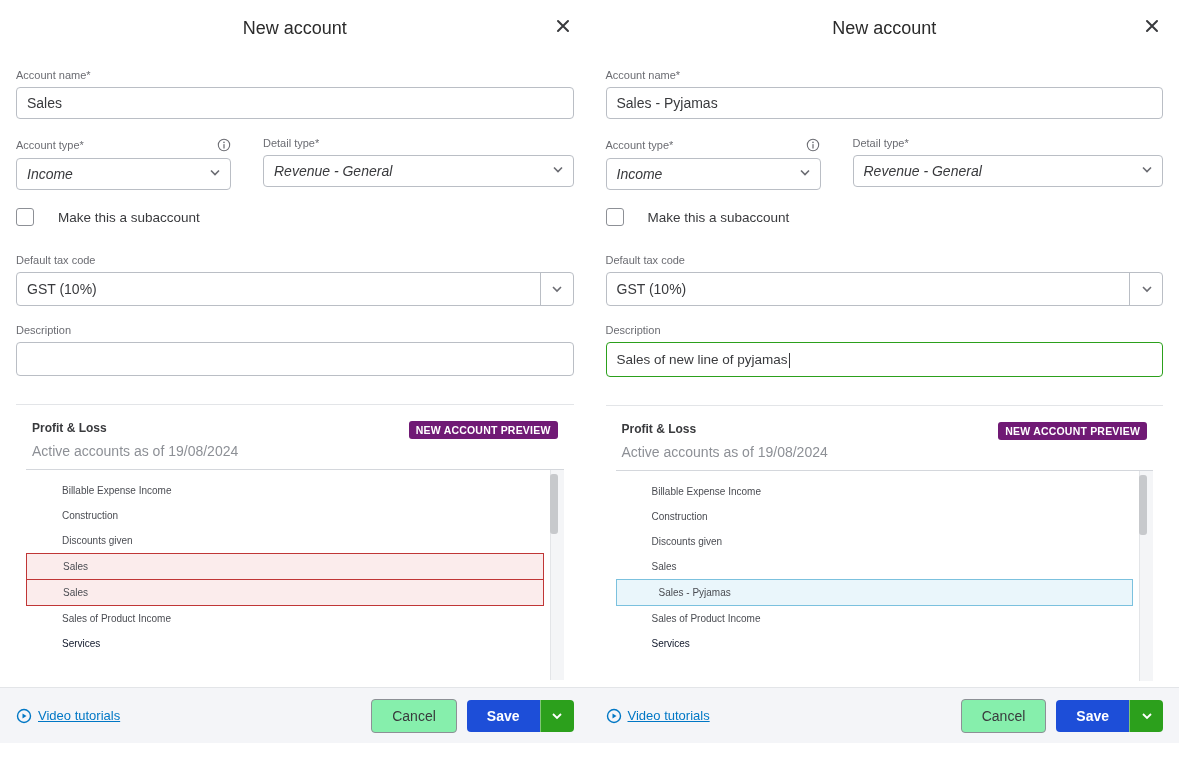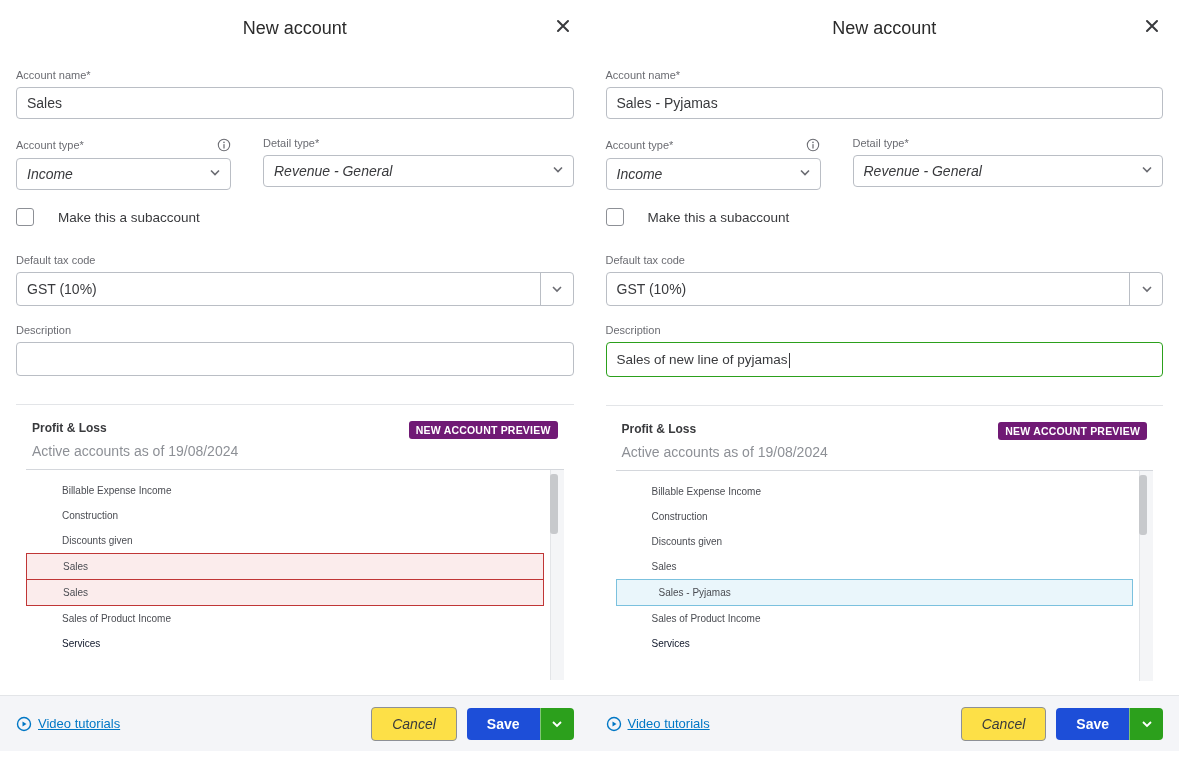--- a/index.html
+++ b/index.html
@@ -228,21 +228,21 @@
     border-bottom: 1px solid #c03636;
   }
   .list-item.highlight-blue {
     background: #eaf6fb;
     border: 1px solid #7bc1de;
     padding-left: 42px;
   }
   .list-item.grey { color: #0f172a; }
   .footer {
     position: absolute;
-    bottom: 8px; left: 0; right: 0;
+    bottom: 16px; left: 0; right: 0;
     height: 56px;
     background: #f4f5f8;
     border-top: 1px solid #e3e5e8;
     display: flex;
     align-items: center;
     padding: 0 16px;
     gap: 10px;
   }
   .video-link {
     display: flex;
@@ -255,24 +255,23 @@
   }
   .spacer { flex: 1; }
   .btn {
     padding: 8px 20px;
     border-radius: 4px;
     font-size: 14px;
     cursor: pointer;
     border: none;
   }
   .btn-cancel {
-    background: #fde047;
+    background: #86efac;
     border: 1px solid #8d9096;
     color: #393a3d;
-    font-style: italic;
   }
   .btn-save-group {
     display: flex;
   }
   .btn-save {
     background: #1d4ed8;
     color: #fff;
     font-weight: 600;
     border-radius: 4px 0 0 4px;
   }

